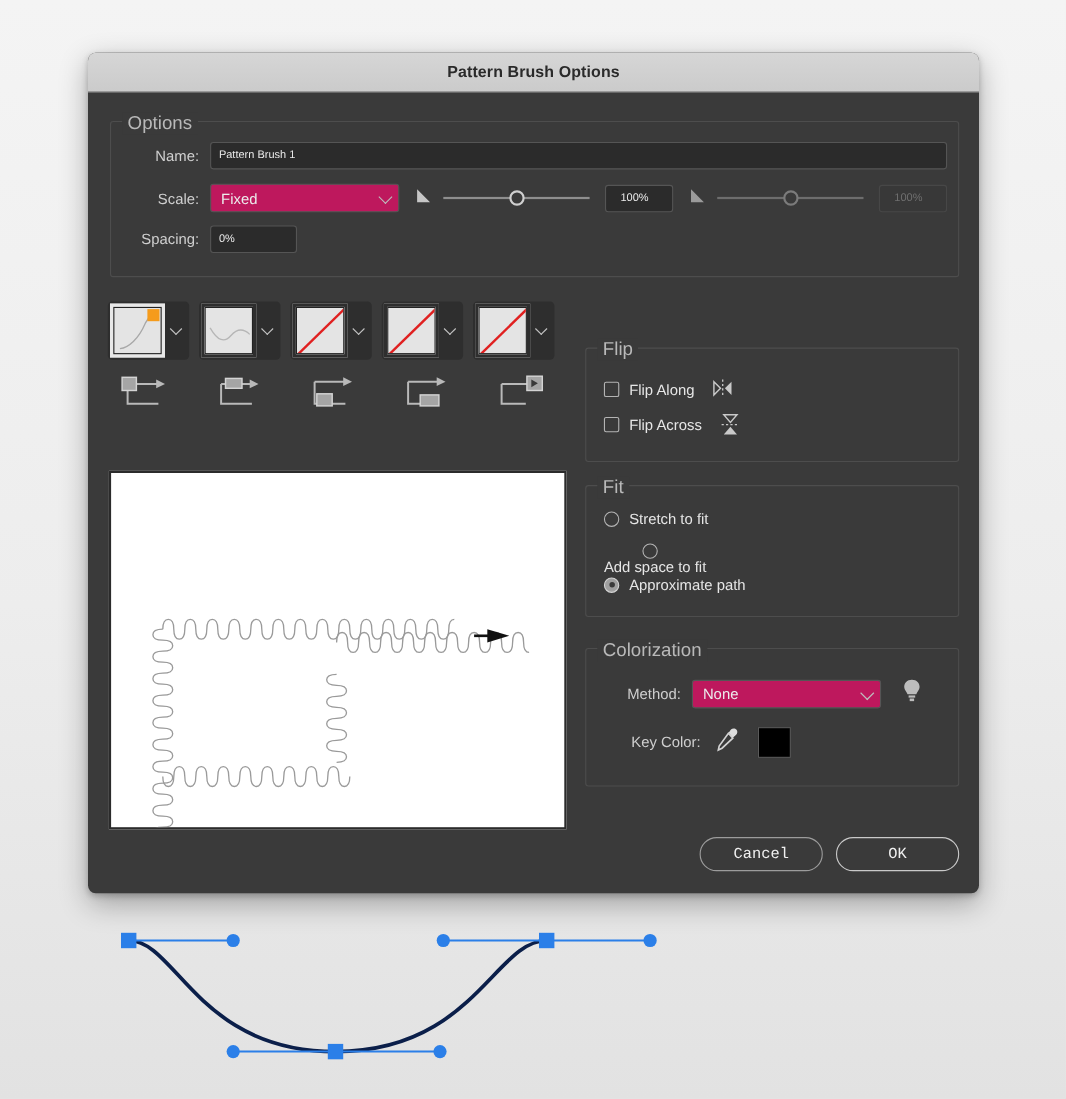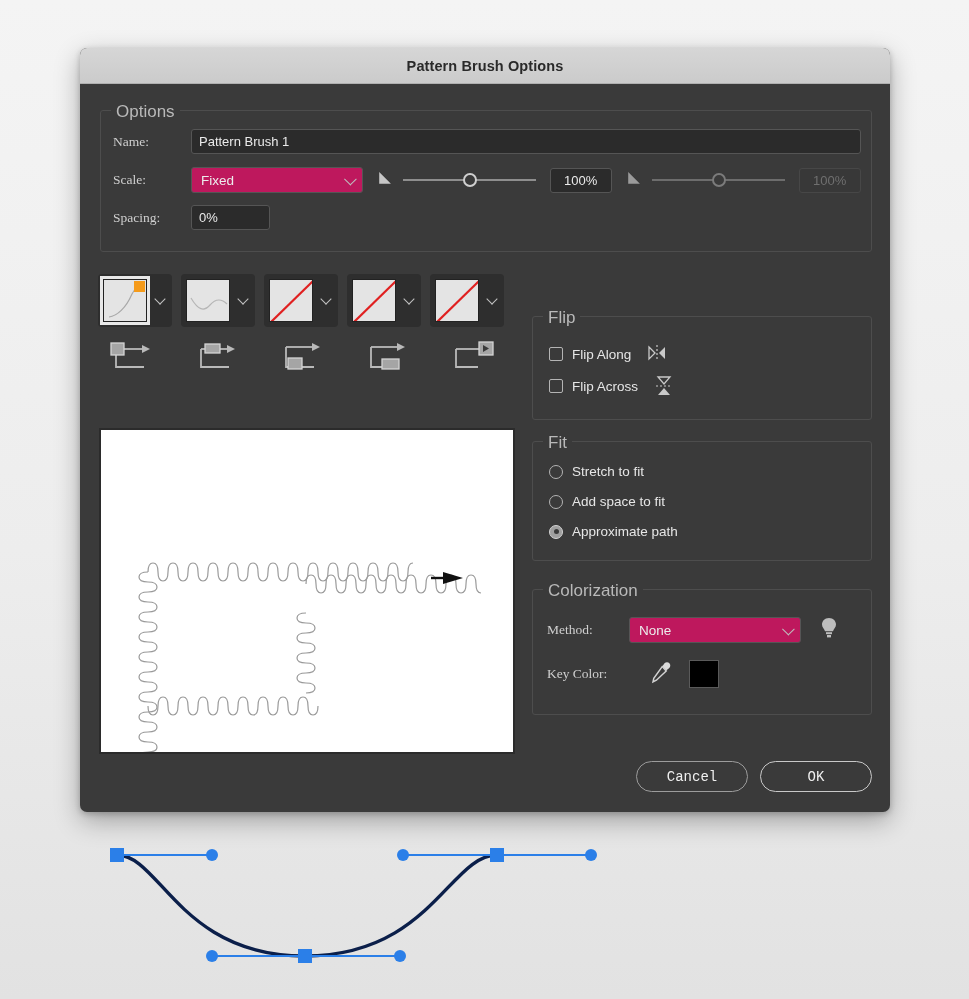--- a/index.html
+++ b/index.html
@@ -70,33 +70,32 @@
   .grp-options { left: 20px; top: 26px; width: 772px; height: 142px; }
 
   .row { position: absolute; display: flex; align-items: center; }
   .row-name    { left: 12px; top: 18px;  width: 748px; }
   .row-scale   { left: 12px; top: 56px;  width: 748px; }
   .row-spacing { left: 12px; top: 94px;  width: 748px; }
 
   .field-label {
     font-size: 13.5px;
     color: #cfcfcf;
-    text-align: left;
+    text-align: right;
     width: 68px;
     margin-right: 10px;
     flex: none;
-    font-family: Liberation Serif, serif;
   }
 
   .text-input {
     background: #2b2b2b;
     border: 1px solid #555;
     border-radius: 3px;
     color: #eaeaea;
-    font-size: 13px;
+    font-size: 10px;
     font-family: "Liberation Sans", sans-serif;
     padding: 4px 7px;
     height: 25px;
     line-height: 15px;
     outline: none;
   }
   .name-input { width: 682px; }
   .spacing-input { width: 79px; }
 
   
@@ -567,21 +566,21 @@
     </div>
 
     <div class="group grp-fit">
       <span class="group-title">Fit</span>
 
       <div class="radio-row" style="top:22px;">
         <span class="radio"></span>
         <span class="radio-label">Stretch to fit</span>
       </div>
 
-      <div class="radio-row" style="top:52px;">
+      <div class="radio-row" style="top:52px;flex-direction:column;">
         <span class="radio"></span>
         <span class="radio-label">Add space to fit</span>
       </div>
 
       <div class="radio-row" style="top:82px;">
         <span class="radio on"></span>
         <span class="radio-label">Approximate path</span>
       </div>
     </div>
 

